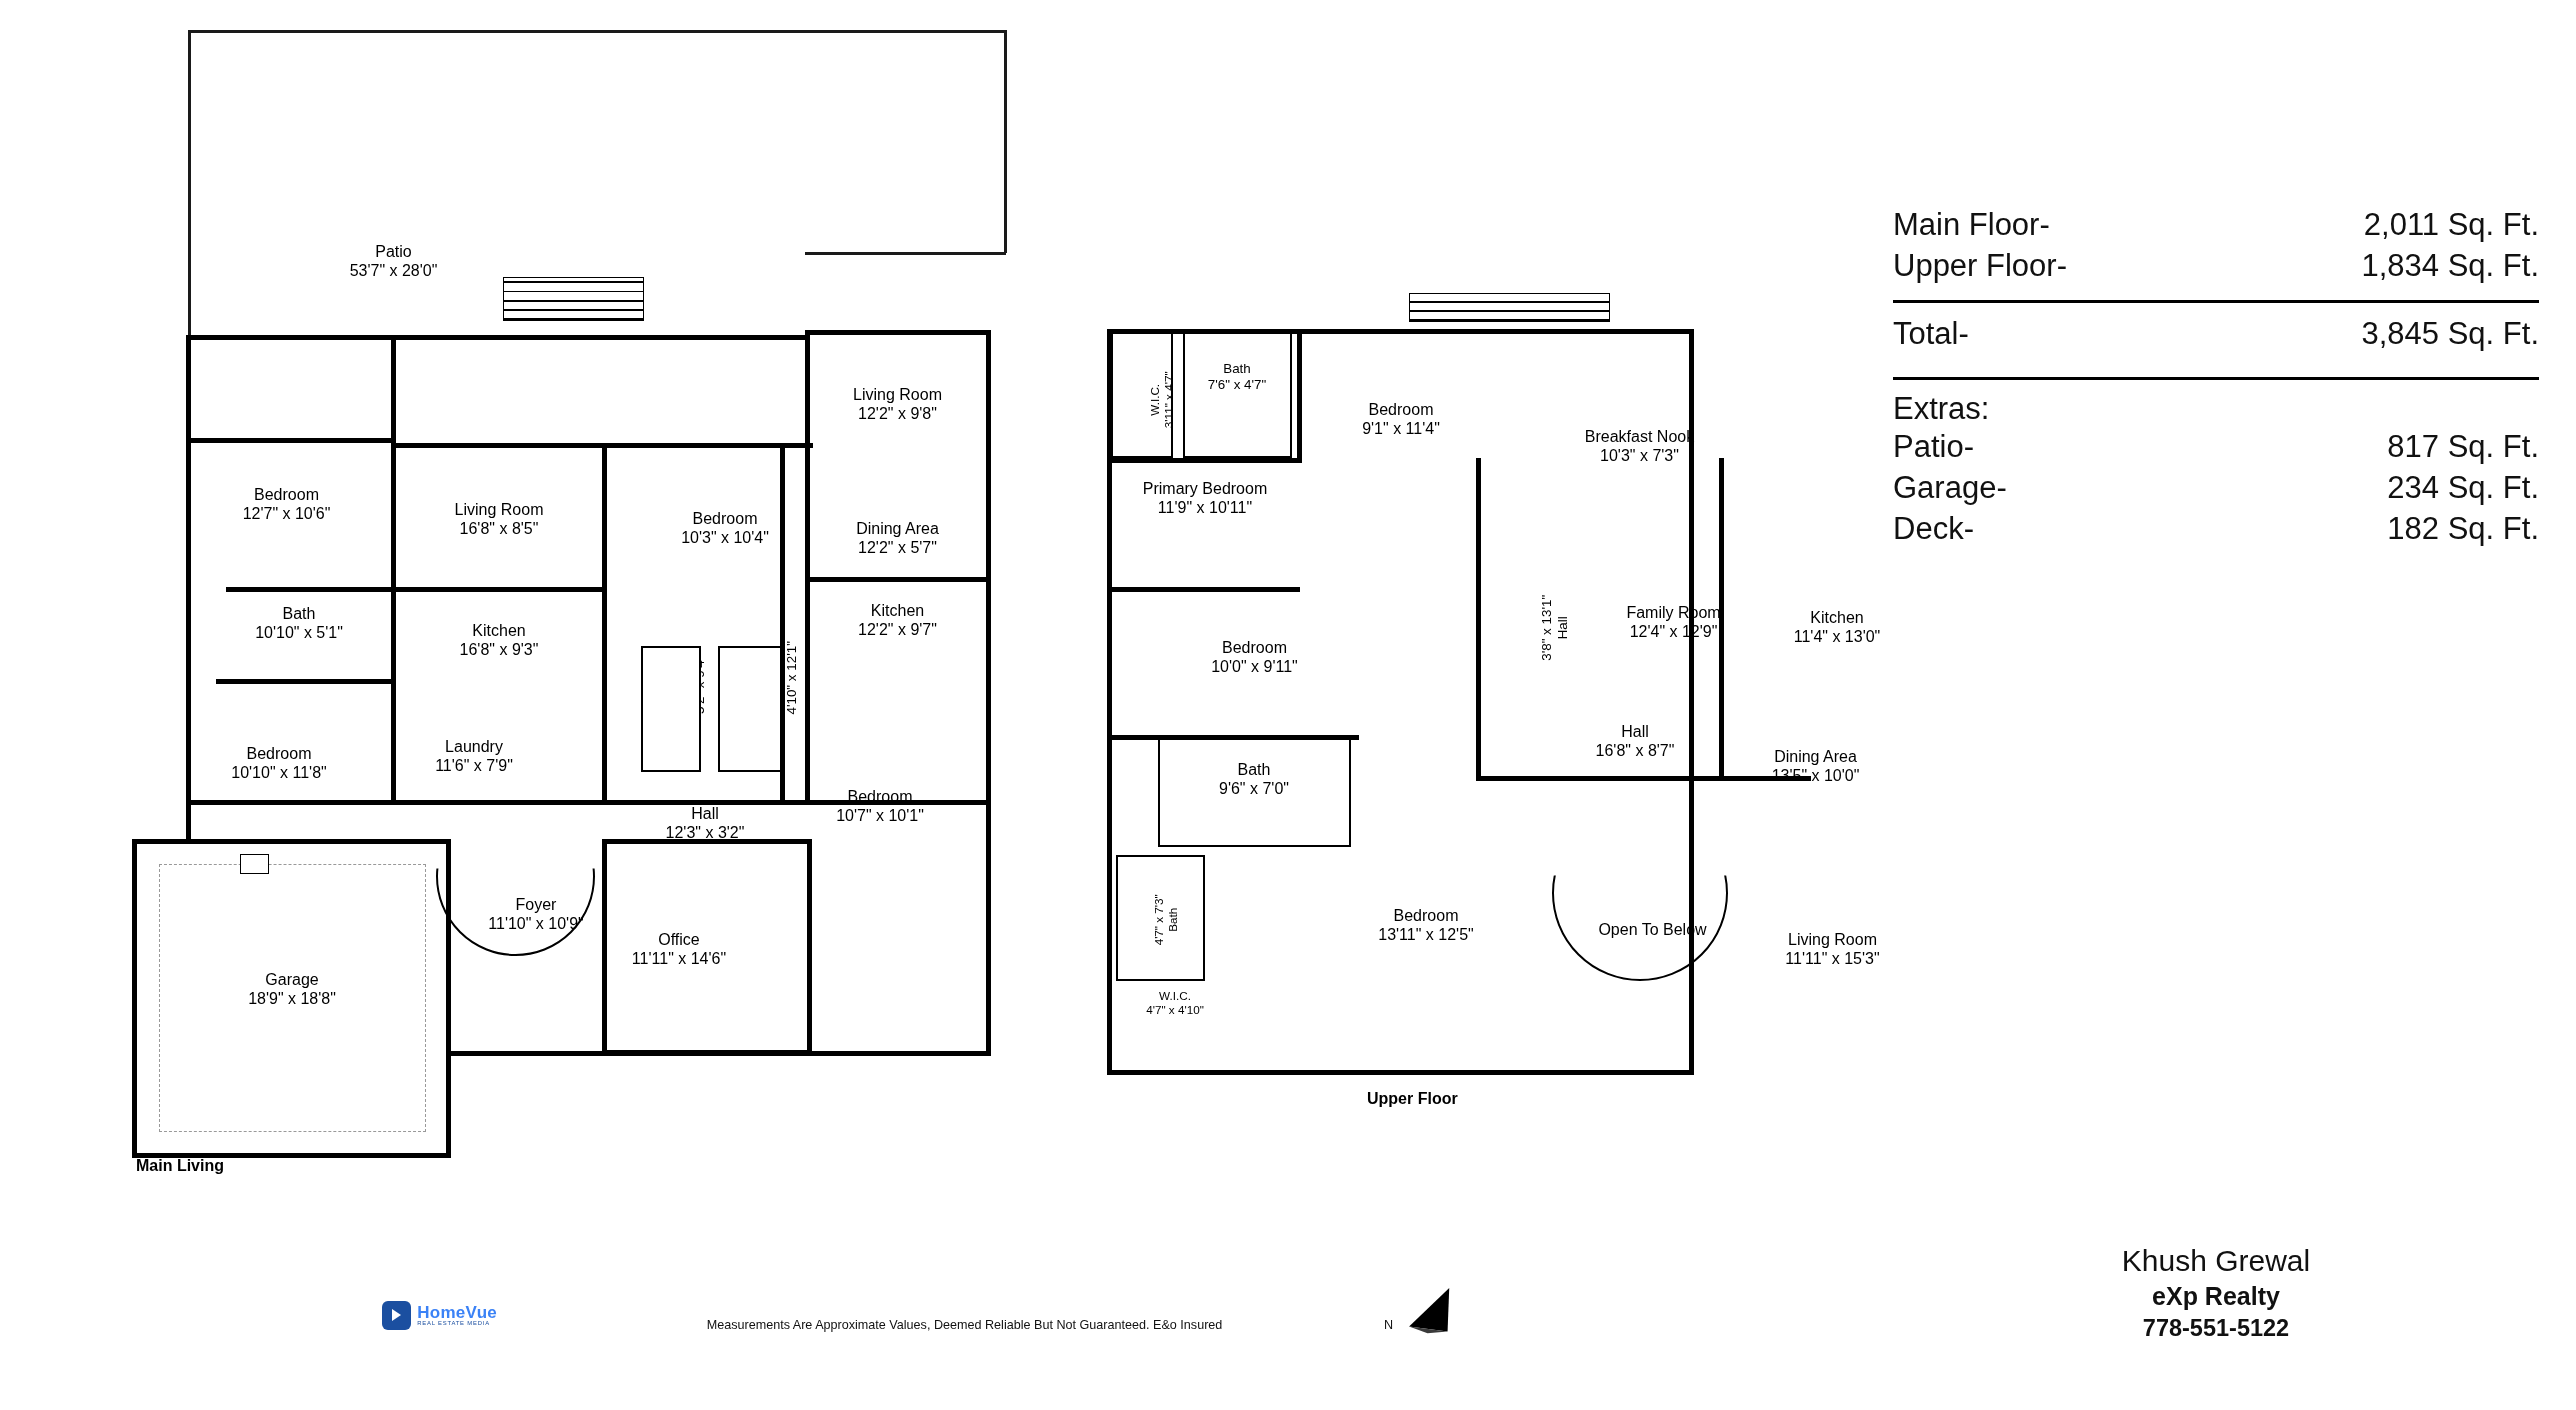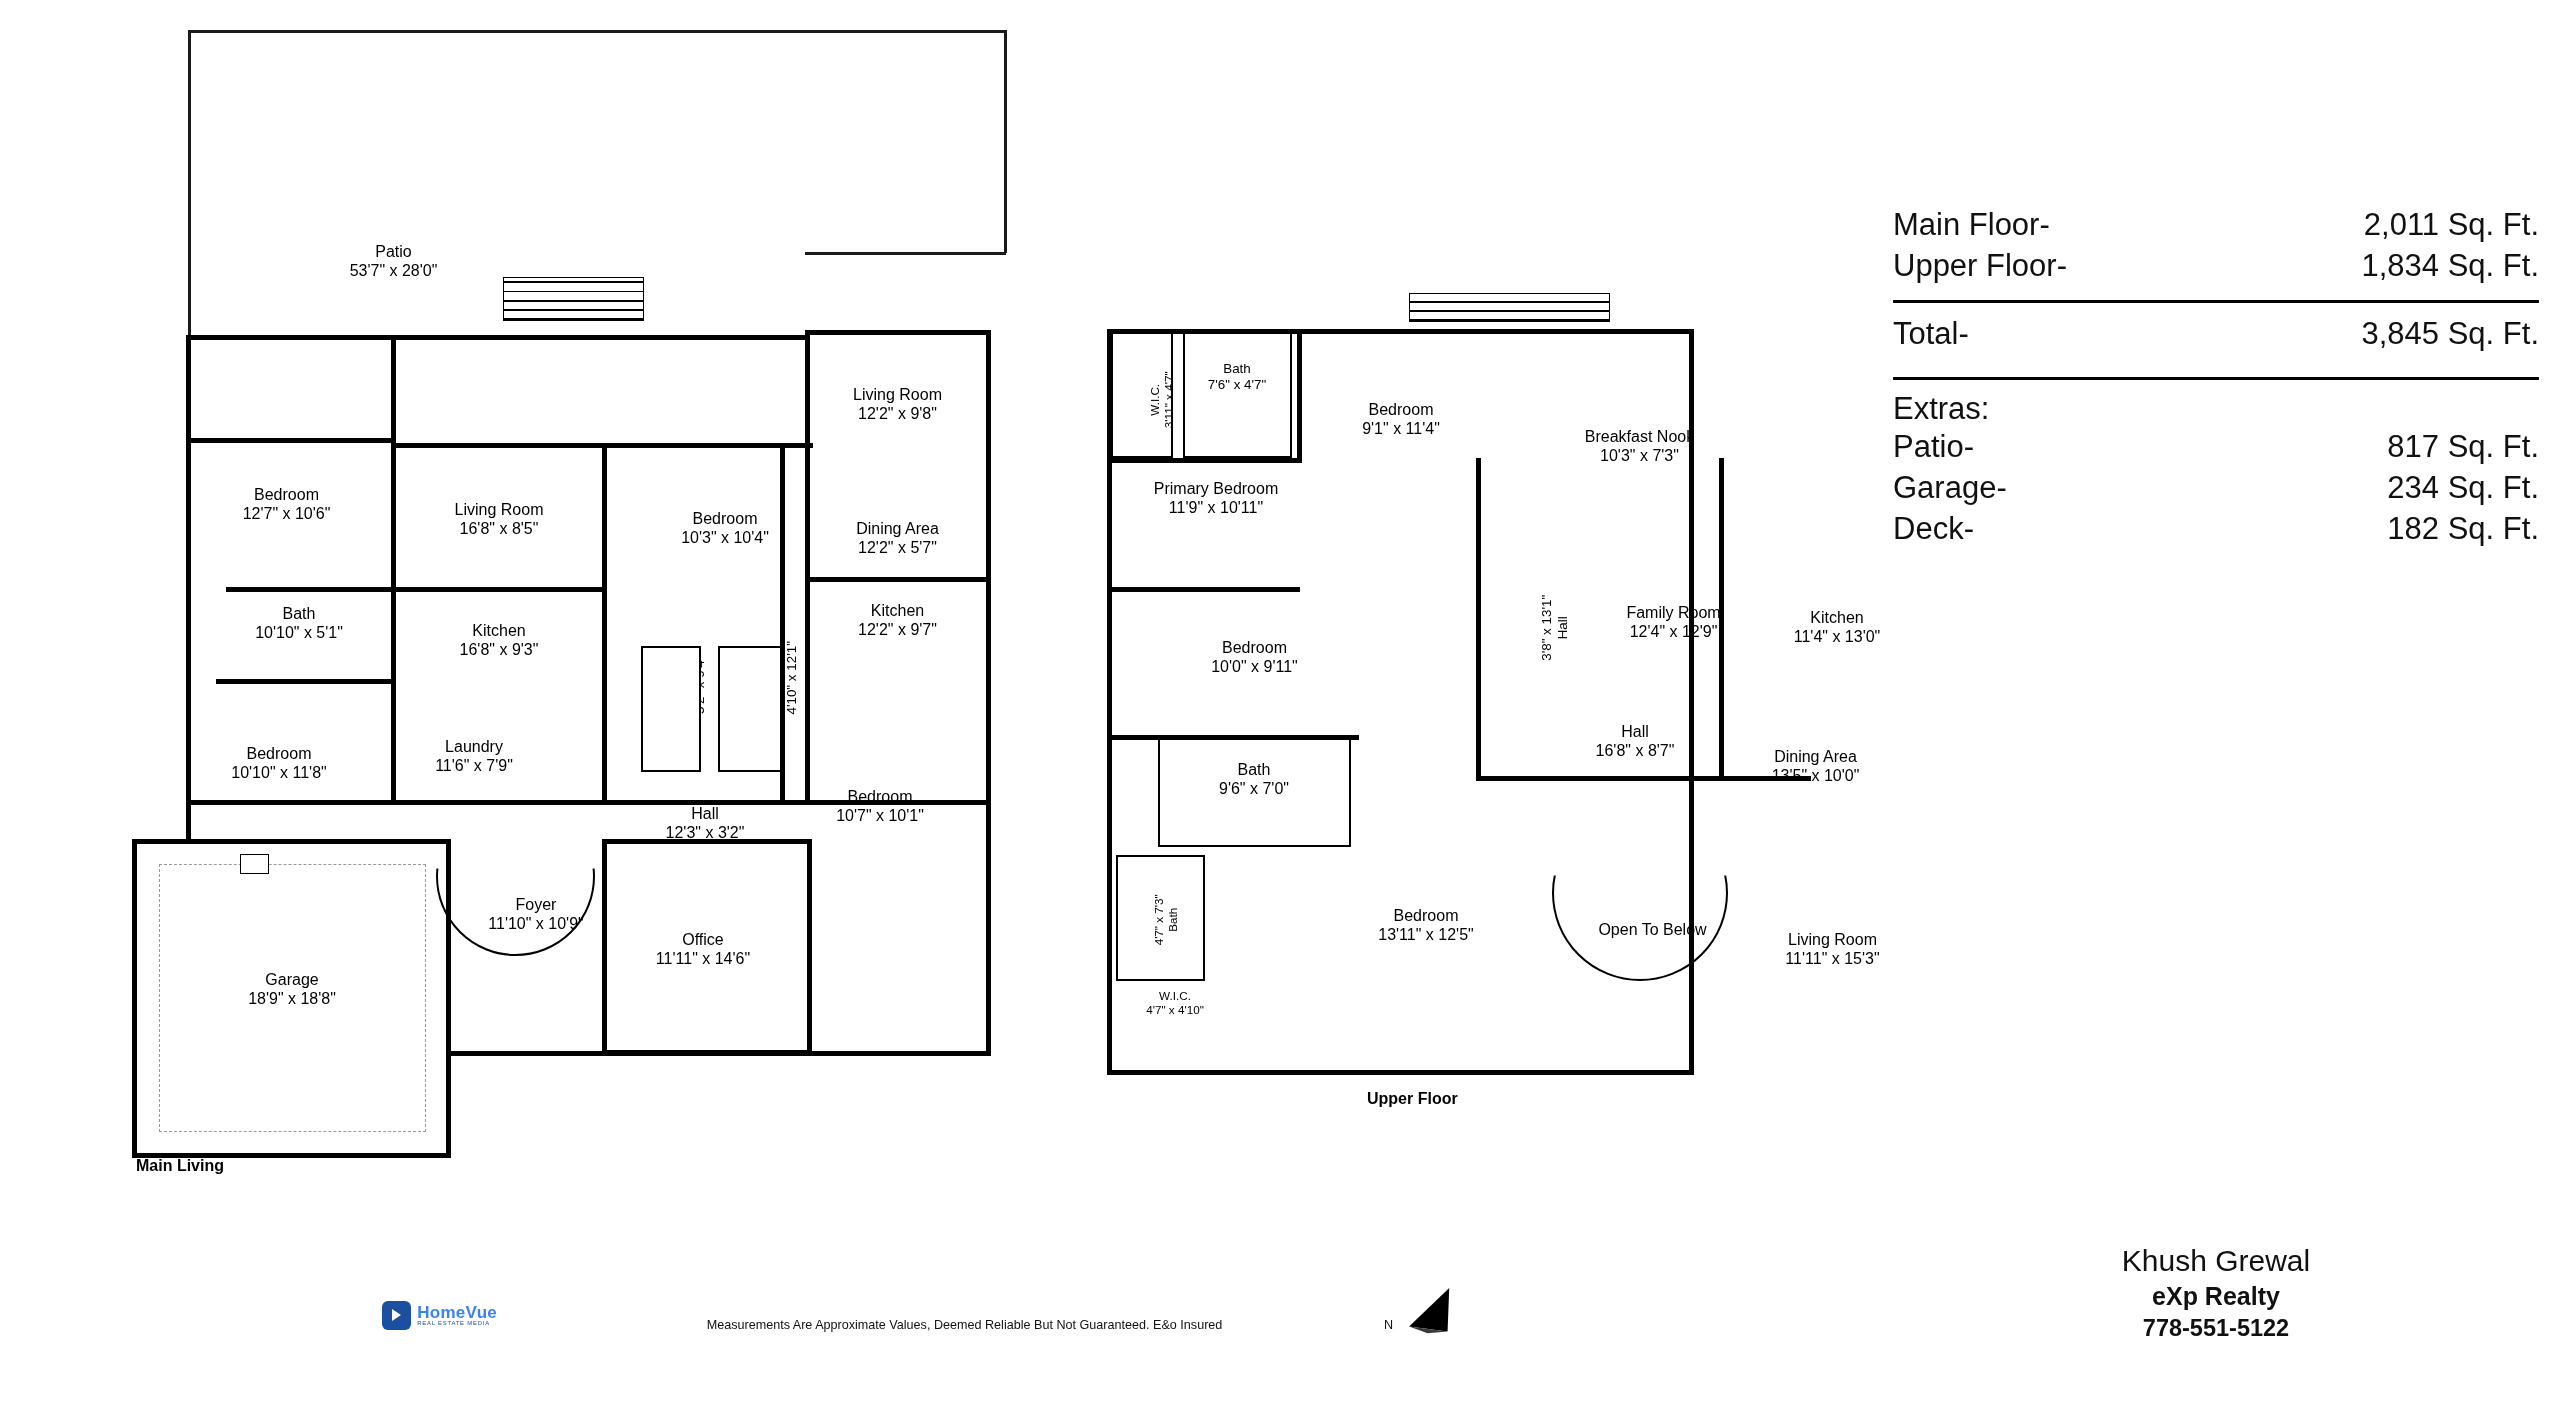--- a/index.html
+++ b/index.html
@@ -161,21 +161,21 @@
       <span class="d">12'3" x 3'2"</span>
     </div>
 
     <div class="lbl" style="left:444px;top:896px;width:184px;">
       <span class="n">Foyer</span>
       <span class="d">11'10" x 10'9"</span>
     </div>
     <div class="arc" style="left:436px;top:797px;width:159px;height:159px;border-color:#000;border-width:2.5px;clip-path:inset(45% 0 0 0);"></div>
 
     <div class="room-out" style="left:602px;top:839px;width:210px;height:216px;border-width:5.9px;"></div>
-    <div class="lbl" style="left:594px;top:931px;width:218px;">
+    <div class="lbl" style="left:570px;top:931px;width:218px;">
       <span class="n">Office</span>
       <span class="d">11'11" x 14'6"</span>
     </div>
 
     <div class="wall" style="left:394px;top:443px;width:419px;height:5px;"></div>
     <div class="wall" style="left:394px;top:587px;width:210px;height:5px;"></div>
     <div class="wall" style="left:602px;top:443px;width:5px;height:361px;"></div>
     <div class="wall" style="left:780px;top:443px;width:5px;height:361px;"></div>
     <div class="wall" style="left:394px;top:800px;width:595px;height:5px;"></div>
     <div class="wall" style="left:805px;top:582px;width:5px;height:218px;"></div>
@@ -208,21 +208,21 @@
     <div class="lbl" style="left:252px;top:401px;width:184px;">
       <span class="n">Bedroom</span>
       <span class="d">9'1" x 11'4"</span>
     </div>
 
     <div class="lbl" style="left:486px;top:428px;width:193px;">
       <span class="n">Breakfast Nook</span>
       <span class="d">10'3" x 7'3"</span>
     </div>
 
-    <div class="lbl" style="left:50px;top:480px;width:218px;">
+    <div class="lbl" style="left:39px;top:480px;width:218px;">
       <span class="n">Primary Bedroom</span>
       <span class="d">11'9" x 10'11"</span>
     </div>
 
     <div class="lbl sm rot" style="left:426px;top:612px;width:143px;transform:rotate(-90deg);">
       <span class="n">3'8" x 13'1"</span>
       <span class="d">Hall</span>
     </div>
 
     <div class="lbl" style="left:520px;top:604px;width:193px;">

